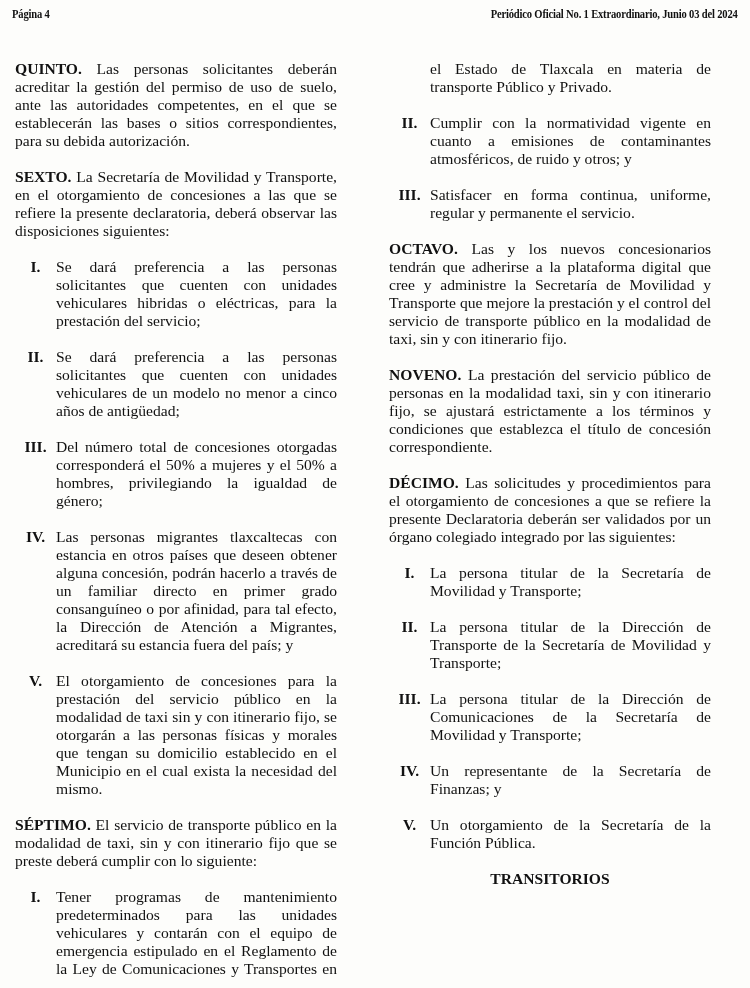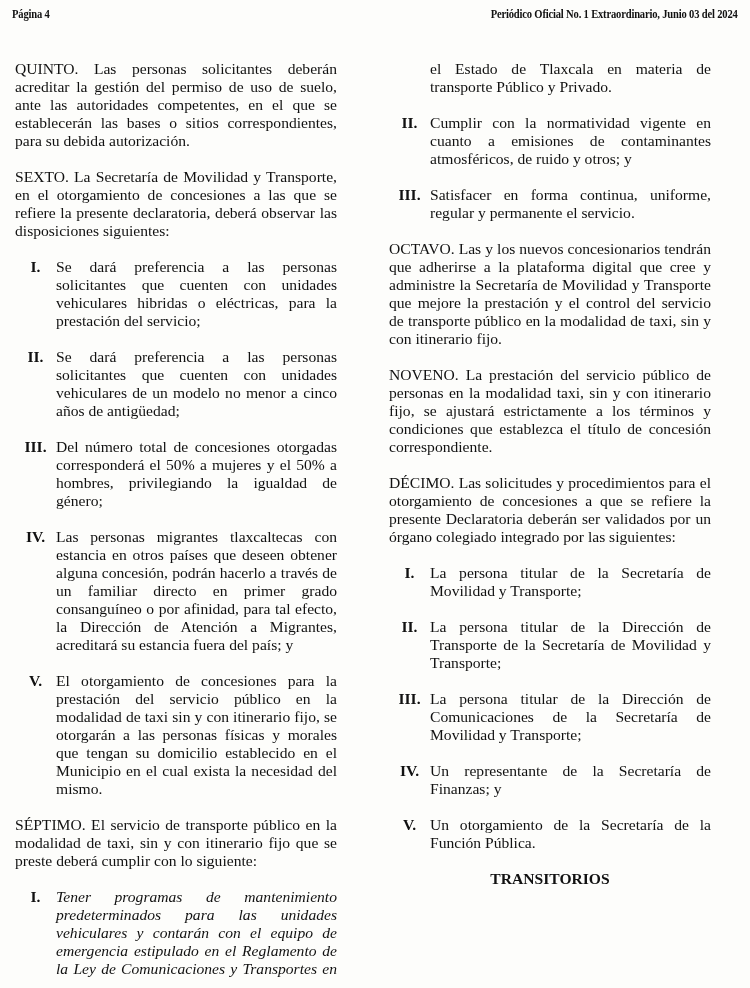--- a/index.html
+++ b/index.html
@@ -53,21 +53,21 @@
     .col-right {
       left: 389px;
       width: 322px;
     }
     p.para {
       margin: 0 0 18px 0;
       text-align: justify;
       text-align-last: left;
     }
     p.para b {
-      font-weight: normal;
+      font-weight: bold;
     }
     .item {
       display: flex;
       margin: 0 0 18px 0;
     }
     .item .num {
       width: 41px;
       flex: 0 0 41px;
       font-weight: bold;
       text-align: center;
@@ -115,21 +115,21 @@
   </div>
   <div class="item">
     <span class="num">V.</span>
     <span class="txt">El otorgamiento de concesiones para la prestación del servicio público en la modalidad de taxi sin y con itinerario fijo, se otorgarán a las personas físicas y morales que tengan su domicilio establecido en el Municipio en el cual exista la necesidad del mismo.</span>
   </div>
 
   <p class="para"><b>SÉPTIMO.</b><span> El servicio de transporte público en la modalidad de taxi, sin y con itinerario fijo que se preste deberá cumplir con lo siguiente:</span></p>
 
   <div class="item last">
     <span class="num">I.</span>
-    <span class="txt" style="text-align-last: justify; font-style: italic;">Tener programas de mantenimiento predeterminados para las unidades vehiculares y contarán con el equipo de emergencia estipulado en el Reglamento de la Ley de Comunicaciones y Transportes en</span>
+    <span class="txt" style="text-align-last: justify;">Tener programas de mantenimiento predeterminados para las unidades vehiculares y contarán con el equipo de emergencia estipulado en el Reglamento de la Ley de Comunicaciones y Transportes en</span>
   </div>
 </div>
 
 <div class="col col-right">
   <div class="item">
     <span class="num"></span>
     <span class="txt">el Estado de Tlaxcala en materia de transporte Público y Privado.</span>
   </div>
   <div class="item">
     <span class="num">II.</span>

